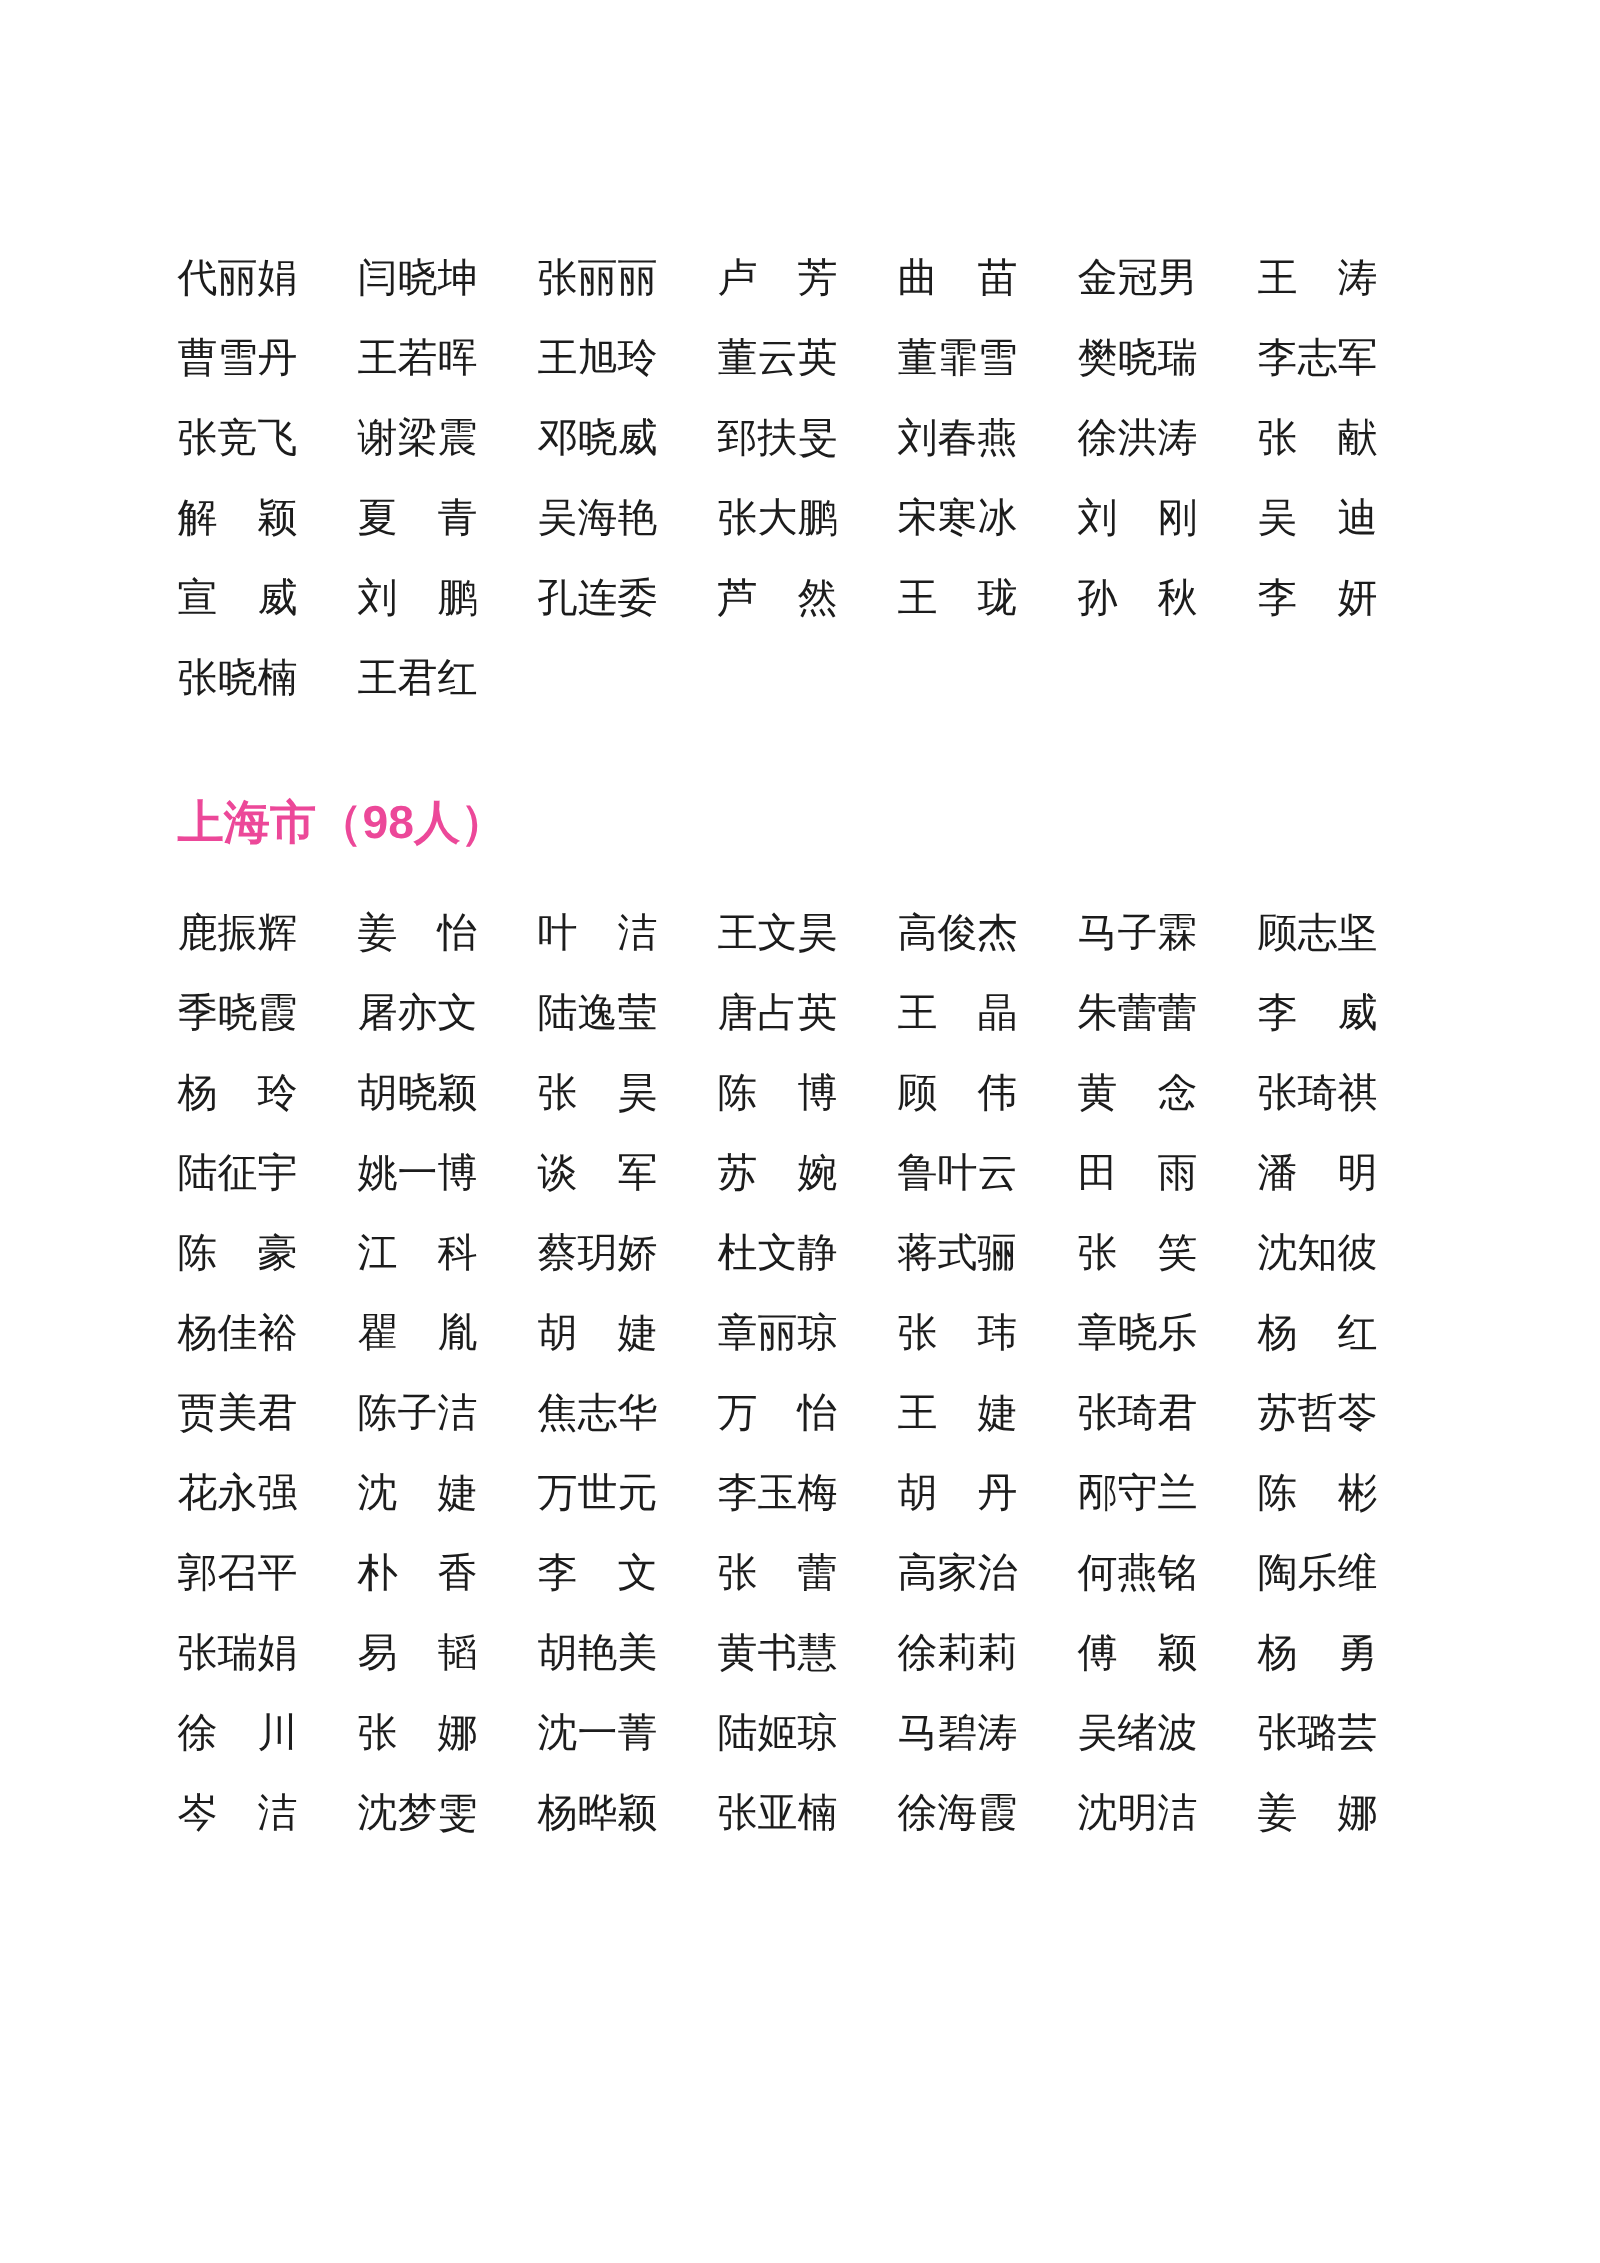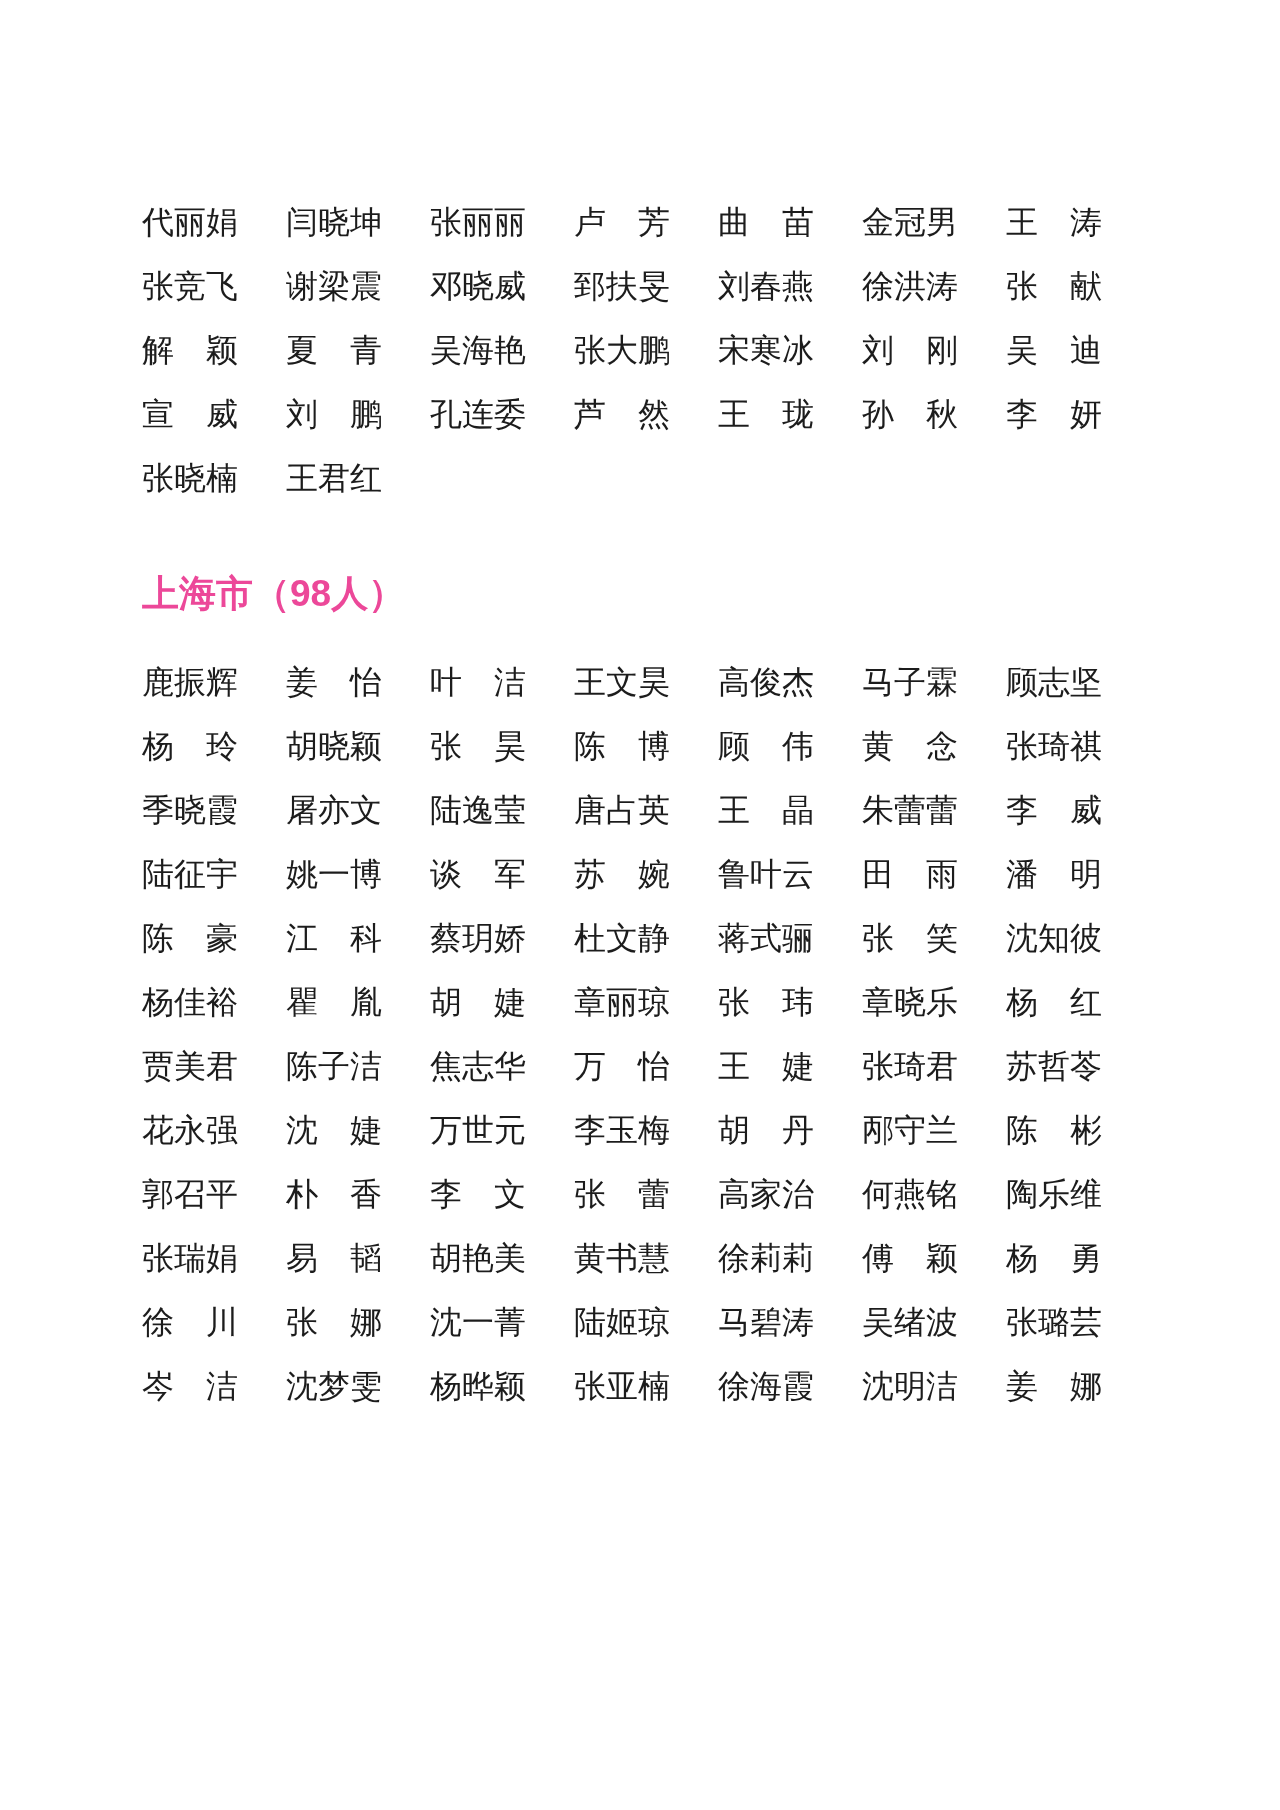--- a/index.html
+++ b/index.html
@@ -62,20 +62,29 @@
           <div class="name-row">
             <span class="name">代丽娟</span>
             <span class="name">闫晓坤</span>
             <span class="name">张丽丽</span>
             <span class="name">卢　芳</span>
             <span class="name">曲　苗</span>
             <span class="name">金冠男</span>
             <span class="name">王　涛</span>
           </div>
           <div class="name-row">
+            <span class="name">曹雪丹</span>
+            <span class="name">王若晖</span>
+            <span class="name">王旭玲</span>
+            <span class="name">董云英</span>
+            <span class="name">董霏雪</span>
+            <span class="name">樊晓瑞</span>
+            <span class="name">李志军</span>
+          </div>
+          <div class="name-row">
             <span class="name">张竞飞</span>
             <span class="name">谢梁震</span>
             <span class="name">邓晓威</span>
             <span class="name">郅扶旻</span>
             <span class="name">刘春燕</span>
             <span class="name">徐洪涛</span>
             <span class="name">张　献</span>
           </div>
           <div class="name-row">
             <span class="name">解　颖</span>
@@ -108,38 +117,38 @@
           <div class="name-row">
             <span class="name">鹿振辉</span>
             <span class="name">姜　怡</span>
             <span class="name">叶　洁</span>
             <span class="name">王文昊</span>
             <span class="name">高俊杰</span>
             <span class="name">马子霖</span>
             <span class="name">顾志坚</span>
           </div>
           <div class="name-row">
+            <span class="name">季晓霞</span>
+            <span class="name">屠亦文</span>
+            <span class="name">陆逸莹</span>
+            <span class="name">唐占英</span>
+            <span class="name">王　晶</span>
+            <span class="name">朱蕾蕾</span>
+            <span class="name">李　威</span>
+          </div>
+          <div class="name-row">
             <span class="name">杨　玲</span>
             <span class="name">胡晓颖</span>
             <span class="name">张　昊</span>
             <span class="name">陈　博</span>
             <span class="name">顾　伟</span>
             <span class="name">黄　念</span>
             <span class="name">张琦祺</span>
           </div>
           <div class="name-row">
-            <span class="name">季晓霞</span>
-            <span class="name">屠亦文</span>
-            <span class="name">陆逸莹</span>
-            <span class="name">唐占英</span>
-            <span class="name">王　晶</span>
-            <span class="name">朱蕾蕾</span>
-            <span class="name">李　威</span>
-          </div>
-          <div class="name-row">
             <span class="name">陆征宇</span>
             <span class="name">姚一博</span>
             <span class="name">谈　军</span>
             <span class="name">苏　婉</span>
             <span class="name">鲁叶云</span>
             <span class="name">田　雨</span>
             <span class="name">潘　明</span>
           </div>
           <div class="name-row">
             <span class="name">陈　豪</span>

